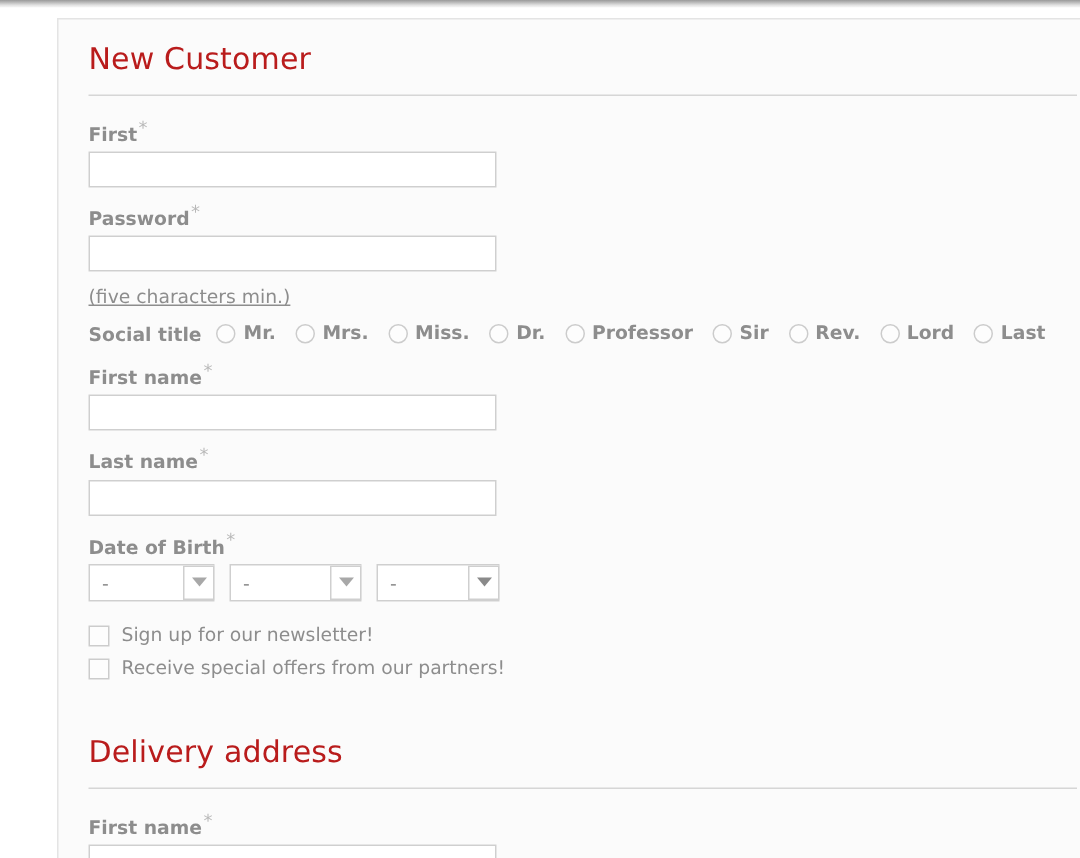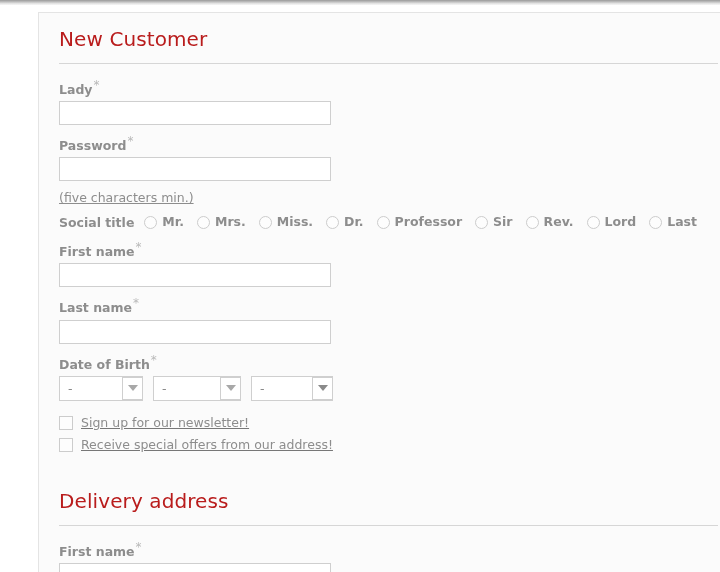--- a/index.html
+++ b/index.html
@@ -178,23 +178,22 @@
     width: 0; height: 0;
     border-left: 5px solid transparent;
     border-right: 5px solid transparent;
     border-top: 6px solid #a8a8a8;
   }
   .caret.dark { border-top-color: #8a8a8a; }
 
   
   .check-row {
     display: flex;
-    align-items: center;
+    align-items: flex-end;
     margin-bottom: 6px;
-    text-decoration: underline;
   }
   .check-box {
     width: 12px;
     height: 12px;
     border: 1px solid #cccccc;
     background: #fdfdfd;
     display: inline-block;
     margin-right: 8px;
     flex: none;
   }
@@ -211,21 +210,21 @@
 
 <div class="top-shadow"></div>
 
 <div class="page-card">
   <div class="inner">
 
     <h1 class="section-title">New Customer</h1>
     <div class="section-rule"></div>
 
     <div class="field">
-      <label class="field-label"><span>Lady</span><span class="req">*</span></label>
+      <label class="field-label"><span>First</span><span class="req">*</span></label>
       <input class="text-input" type="text" value="" style="">
     </div>
 
     <div class="field">
       <label class="field-label"><span>Password</span><span class="req">*</span></label>
       <input class="text-input" type="password" value="" style="">
     </div>
     <div class="hint">(five characters min.)</div>
 
     <div class="radio-row">
@@ -306,21 +305,21 @@
 
       </div>
     </div>
 
     <div class="check-row">
       <span class="check-box"></span>
       <span class="check-text">Sign up for our newsletter!</span>
     </div>
     <div class="check-row">
       <span class="check-box"></span>
-      <span class="check-text">Receive special offers from our address!</span>
+      <span class="check-text">Receive special offers from our partners!</span>
     </div>
 
     <div class="spacer-16"></div>
 
     <h1 class="section-title">Delivery address</h1>
     <div class="section-rule"></div>
 
     <div class="field">
       <label class="field-label"><span>First name</span><span class="req">*</span></label>
       <input class="text-input" type="text" value="" style="">

